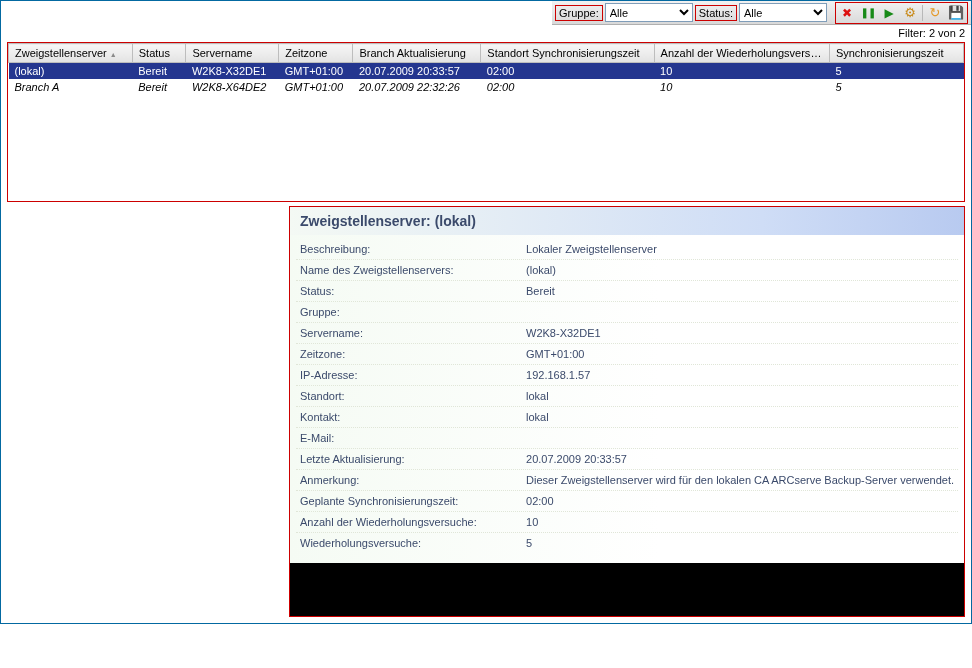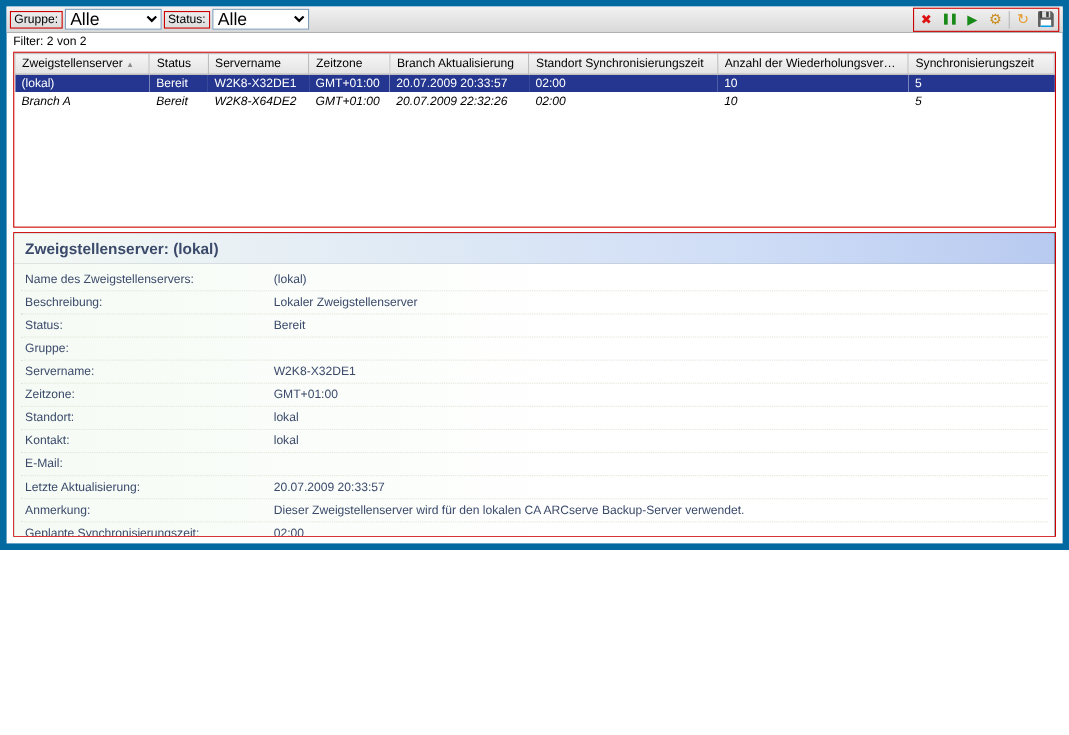--- a/index.html
+++ b/index.html
@@ -5,25 +5,26 @@
   * { box-sizing: border-box; }
   body {
     margin: 0;
     font-family: Tahoma, Verdana, Arial, sans-serif;
     font-size: 11px;
     color: #000;
     background: #fff;
   }
   .app {
     width: 972px;
-    height: 500px;
-    border: 6px solid #0369a1;
+    height: 624px;
+    border: 1px solid #0369a1;
     position: relative;
     display: flex;
     flex-direction: column;
+    align-items: flex-end;
   }
   
   .toolbar {
     height: 24px;
     background: linear-gradient(#f2f2f2, #d9d9d9);
     display: flex;
     align-items: center;
     padding: 0 3px;
     gap: 4px;
     border-bottom: 1px solid #b0b0b0;
@@ -32,21 +33,21 @@
     display: flex;
     align-items: center;
     gap: 2px;
   }
   .toolbar label {
     padding: 1px 3px;
     border: 1px solid #c00;
   }
   .toolbar select {
     height: 19px;
-    font-size: 16px;
+    font-size: 11px;
     border: 1px solid #7f9db9;
     background: #fff;
     min-width: 88px;
   }
   .toolbar-spacer { flex:1; }
   .toolbar-buttons {
     display:flex;
     align-items:center;
     gap:3px;
     border: 1px solid #c00;
@@ -225,44 +226,48 @@
             <td>5</td>
           </tr>
         </tbody>
     </table>
   </div>
 
   <div class="detail-wrap">
     <div class="detail-header">Zweigstellenserver: (lokal)</div>
     <div class="detail-body" id="detail-body">
         <div class="detail-row">
+          <div class="detail-label">Beschreibung:</div>
+          <div class="detail-value">Lokaler Zweigstellenserver</div>
+        </div>
+        <div class="detail-row">
           <div class="detail-label">Name des Zweigstellenservers:</div>
           <div class="detail-value">(lokal)</div>
         </div>
         <div class="detail-row">
-          <div class="detail-label">Beschreibung:</div>
-          <div class="detail-value">Lokaler Zweigstellenserver</div>
-        </div>
-        <div class="detail-row">
           <div class="detail-label">Status:</div>
           <div class="detail-value">Bereit</div>
         </div>
         <div class="detail-row">
           <div class="detail-label">Gruppe:</div>
           <div class="detail-value"></div>
         </div>
         <div class="detail-row">
           <div class="detail-label">Servername:</div>
           <div class="detail-value">W2K8-X32DE1</div>
         </div>
         <div class="detail-row">
           <div class="detail-label">Zeitzone:</div>
           <div class="detail-value">GMT+01:00</div>
         </div>
         <div class="detail-row">
+          <div class="detail-label">IP-Adresse:</div>
+          <div class="detail-value">192.168.1.57</div>
+        </div>
+        <div class="detail-row">
           <div class="detail-label">Standort:</div>
           <div class="detail-value">lokal</div>
         </div>
         <div class="detail-row">
           <div class="detail-label">Kontakt:</div>
           <div class="detail-value">lokal</div>
         </div>
         <div class="detail-row">
           <div class="detail-label">E-Mail:</div>
           <div class="detail-value"></div>
@@ -273,20 +278,21 @@
         </div>
         <div class="detail-row">
           <div class="detail-label">Anmerkung:</div>
           <div class="detail-value">Dieser Zweigstellenserver wird für den lokalen CA ARCserve Backup-Server verwendet.</div>
         </div>
         <div class="detail-row">
           <div class="detail-label">Geplante Synchronisierungszeit:</div>
           <div class="detail-value">02:00</div>
         </div>
         <div class="detail-row">
+          <div class="detail-label">Anzahl der Wiederholungsversuche:</div>
           <div class="detail-value">10</div>
         </div>
         <div class="detail-row">
           <div class="detail-label">Wiederholungsversuche:</div>
           <div class="detail-value">5</div>
         </div>
       </div>
   </div>
 
 </div>

